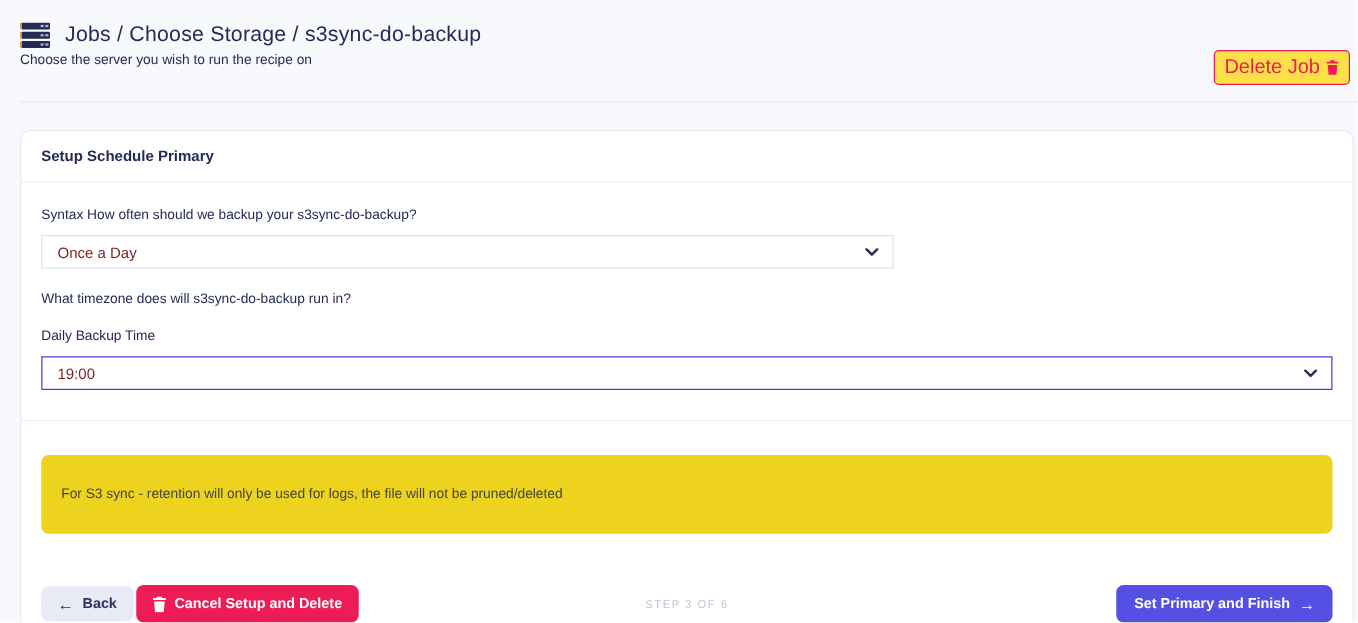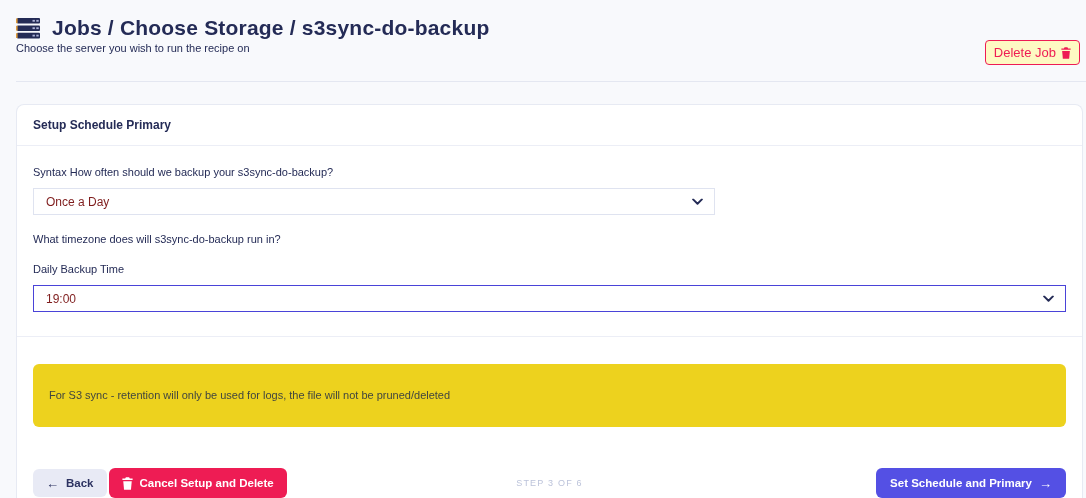--- a/index.html
+++ b/index.html
@@ -7,26 +7,26 @@
   body {
     background: #f8f9fc;
     font-family: "Liberation Sans", sans-serif;
     color: #242b56;
     position: relative;
     overflow: hidden;
   }
   
   .page-header { padding: 16px 16px 0; position: relative; }
   .header-row { display: flex; align-items: center; gap: 11px; height: 24px; }
-  .page-title { font-size: 21px; font-weight: bold; letter-spacing: 0.2px; color: #242b56; }
+  .page-title { font-size: 17px; font-weight: normal; letter-spacing: 0.2px; color: #242b56; }
   .page-subtitle { font-size: 11px; margin-top: 2px; color: #242b56; height: 14px; }
   .delete-job-btn {
     position: absolute; top: 40px; right: 6px;
-    background: #fef9c3; border: 1px solid #ee1c54; color: #ee1c54;
-    border-radius: 4px; font-size: 13px; font-family: inherit;
+    background: #fde047; border: 1px solid #ee1c54; color: #ee1c54;
+    border-radius: 4px; font-size: 16px; font-family: inherit;
     padding: 4px 8px; display: inline-flex; align-items: center; gap: 5px;
     cursor: pointer;
   }
   .header-divider { border: none; border-top: 1px solid #e4e7f1; margin: 25px 0 0 16px; }
 
   
   .card {
     margin: 22px 3px 0 16px;
     background: #fff;
     border: 1px solid #e7eaf3;
@@ -186,19 +186,19 @@
         <span style="display:flex;">
           <svg width="11" height="13" viewBox="0 0 14 16" fill="#ffffff">
             <path d="M5 0h4l1 1.6h3.5v2H.5v-2H4z"></path>
             <path d="M1.6 5.1h10.8l-1 10.9H2.6z"></path>
           </svg>
         </span>
         <span>Cancel Setup and Delete</span>
       </button>
       <span class="step-indicator">STEP 3 OF 6</span>
       <button class="btn finish-btn">
-        <span>Set Schedule and Primary</span>
+        <span>Set Primary and Finish</span>
         <span class="arrow">→</span>
       </button>
     </div>
 
   </div>
 </div>
 
 </body></html>

